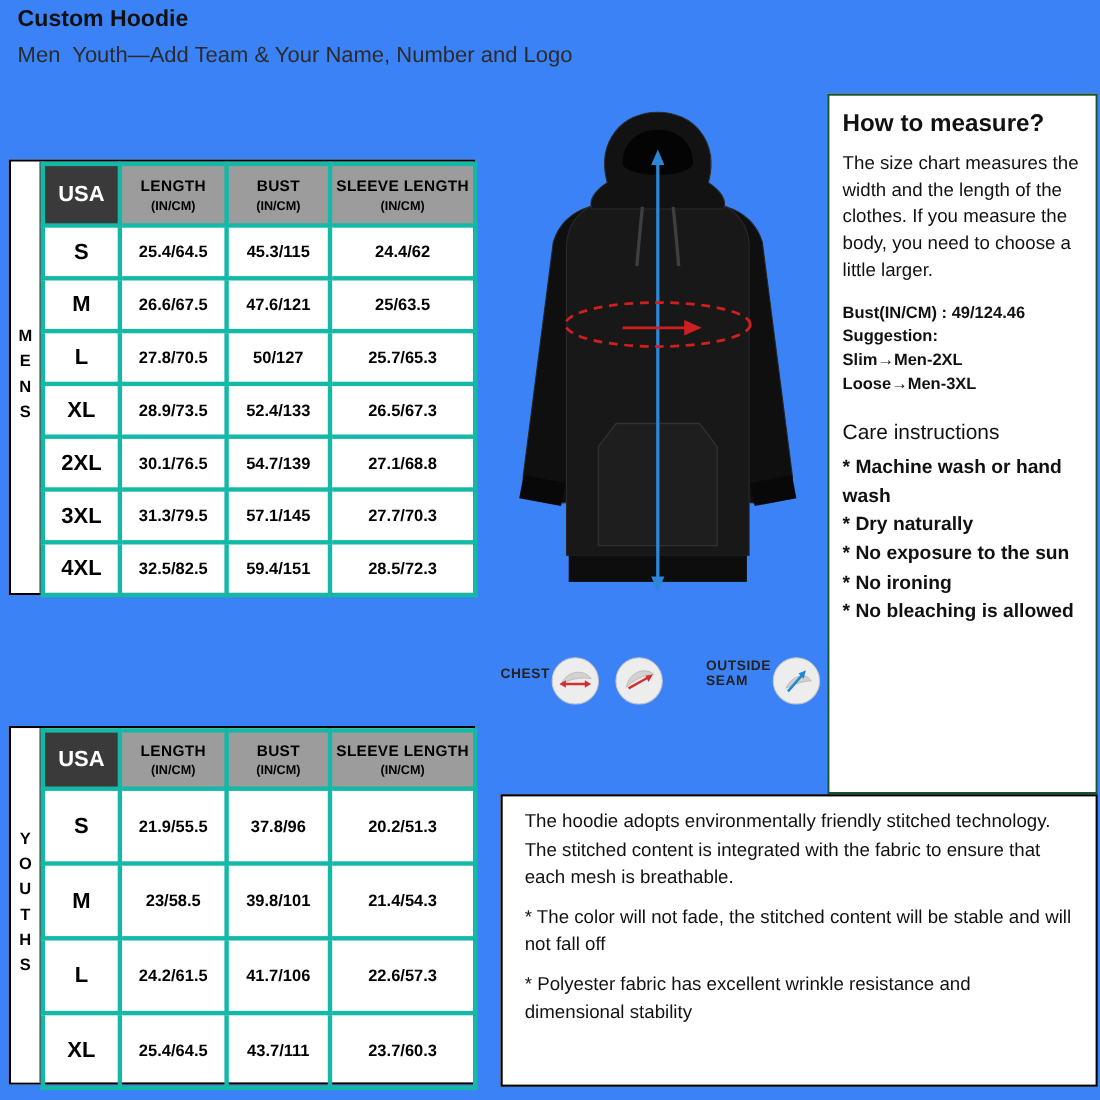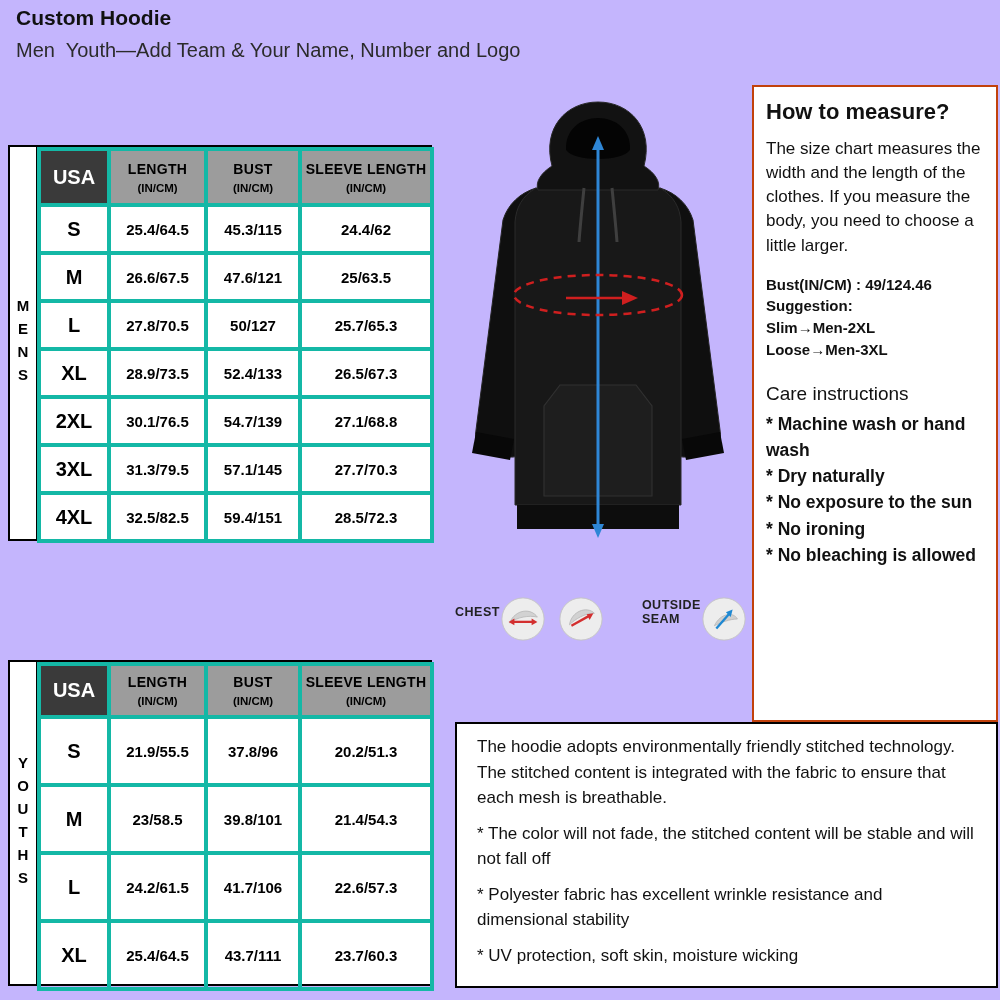--- a/index.html
+++ b/index.html
@@ -1,18 +1,18 @@
 <!DOCTYPE html>
 <html><head>
 <meta charset="utf-8">
 <style>
   * { margin:0; padding:0; box-sizing:border-box; }
   html,body { background:#fff; }
   body { font-family:"Liberation Sans", sans-serif; color:#111; }
-  .canvas { position:relative; width:1000px; height:1000px; background:#c4b5fd; overflow:hidden; }
+  .canvas { position:relative; width:1000px; height:1000px; background:#3b82f6; overflow:hidden; }
 
   
   .page-header { position:absolute; left:16px; top:6px; width:760px; }
   .title { font-size:21px; font-weight:bold; color:#111; }
   .subtitle { font-size:20px; font-weight:500; color:#2b2b2b; margin-top:9px; }
 
   
   .chart { position:absolute; border:2px solid #000; display:flex; background:#fff; }
   .chart-mens   { left:8px;  top:145px; width:424px; height:396px; }
   .chart-youths { left:8px;  top:660px; width:424px; height:326px; }
@@ -38,21 +38,21 @@
   .hoodie-wrap { position:absolute; left:448px; top:90px; width:300px; height:492px; }
 
   
   .measure-guide { position:absolute; left:455px; top:596px; width:300px; display:flex; gap:38px; }
   .guide-group { display:flex; flex-direction:row; align-items:center; }
   .guide-label { font-size:12.5px; font-weight:bold; letter-spacing:.5px; color:#222; margin-bottom:14px; }
   .guide-icons { display:flex; gap:12px; }
 
   
   .measure-box { position:absolute; left:752px; top:85px; width:246px; height:637px;
-                 border:2px solid #c2410c; padding:12px 10px 10px 12px; background:#fff; }
+                 border:2px solid #14532d; padding:12px 10px 10px 12px; background:#fff; }
   .measure-title { font-size:22px; font-weight:600; color:#111; margin-bottom:12px; }
   .measure-body { font-size:17px; line-height:1.42; color:#111; margin-bottom:16px; }
   .eg-line { font-size:15px; font-weight:bold; line-height:1.45; color:#111; }
   .care-title { font-size:19px; font-weight:500; color:#111; margin:22px 0 6px 0; }
   .care-item { font-size:17.5px; line-height:1.5; color:#111;font-weight:bold; }
 
   
   .desc-box { position:absolute; left:455px; top:722px; width:543px; height:266px;
               border:2px solid #000; padding:10px 20px; background:#fff; }
   .desc-par { font-size:17px; font-weight:500; line-height:1.5; color:#111; margin-bottom:10px; }
@@ -275,16 +275,15 @@
     <div class="care-item">* Dry naturally</div>
     <div class="care-item">* No exposure to the sun</div>
     <div class="care-item">* No ironing</div>
     <div class="care-item">* No bleaching is allowed</div>
   </aside>
 
   <section class="desc-box">
     <p class="desc-par">The hoodie adopts environmentally friendly stitched technology. The stitched content is integrated with the fabric to ensure that each mesh is breathable.</p>
     <p class="desc-par">* The color will not fade, the stitched content will be stable and will not fall off</p>
     <p class="desc-par">* Polyester fabric has excellent wrinkle resistance and dimensional stability</p>
-    <p class="desc-par">* UV protection, soft skin, moisture wicking</p>
   </section>
 
 </div>
 
 </body></html>

